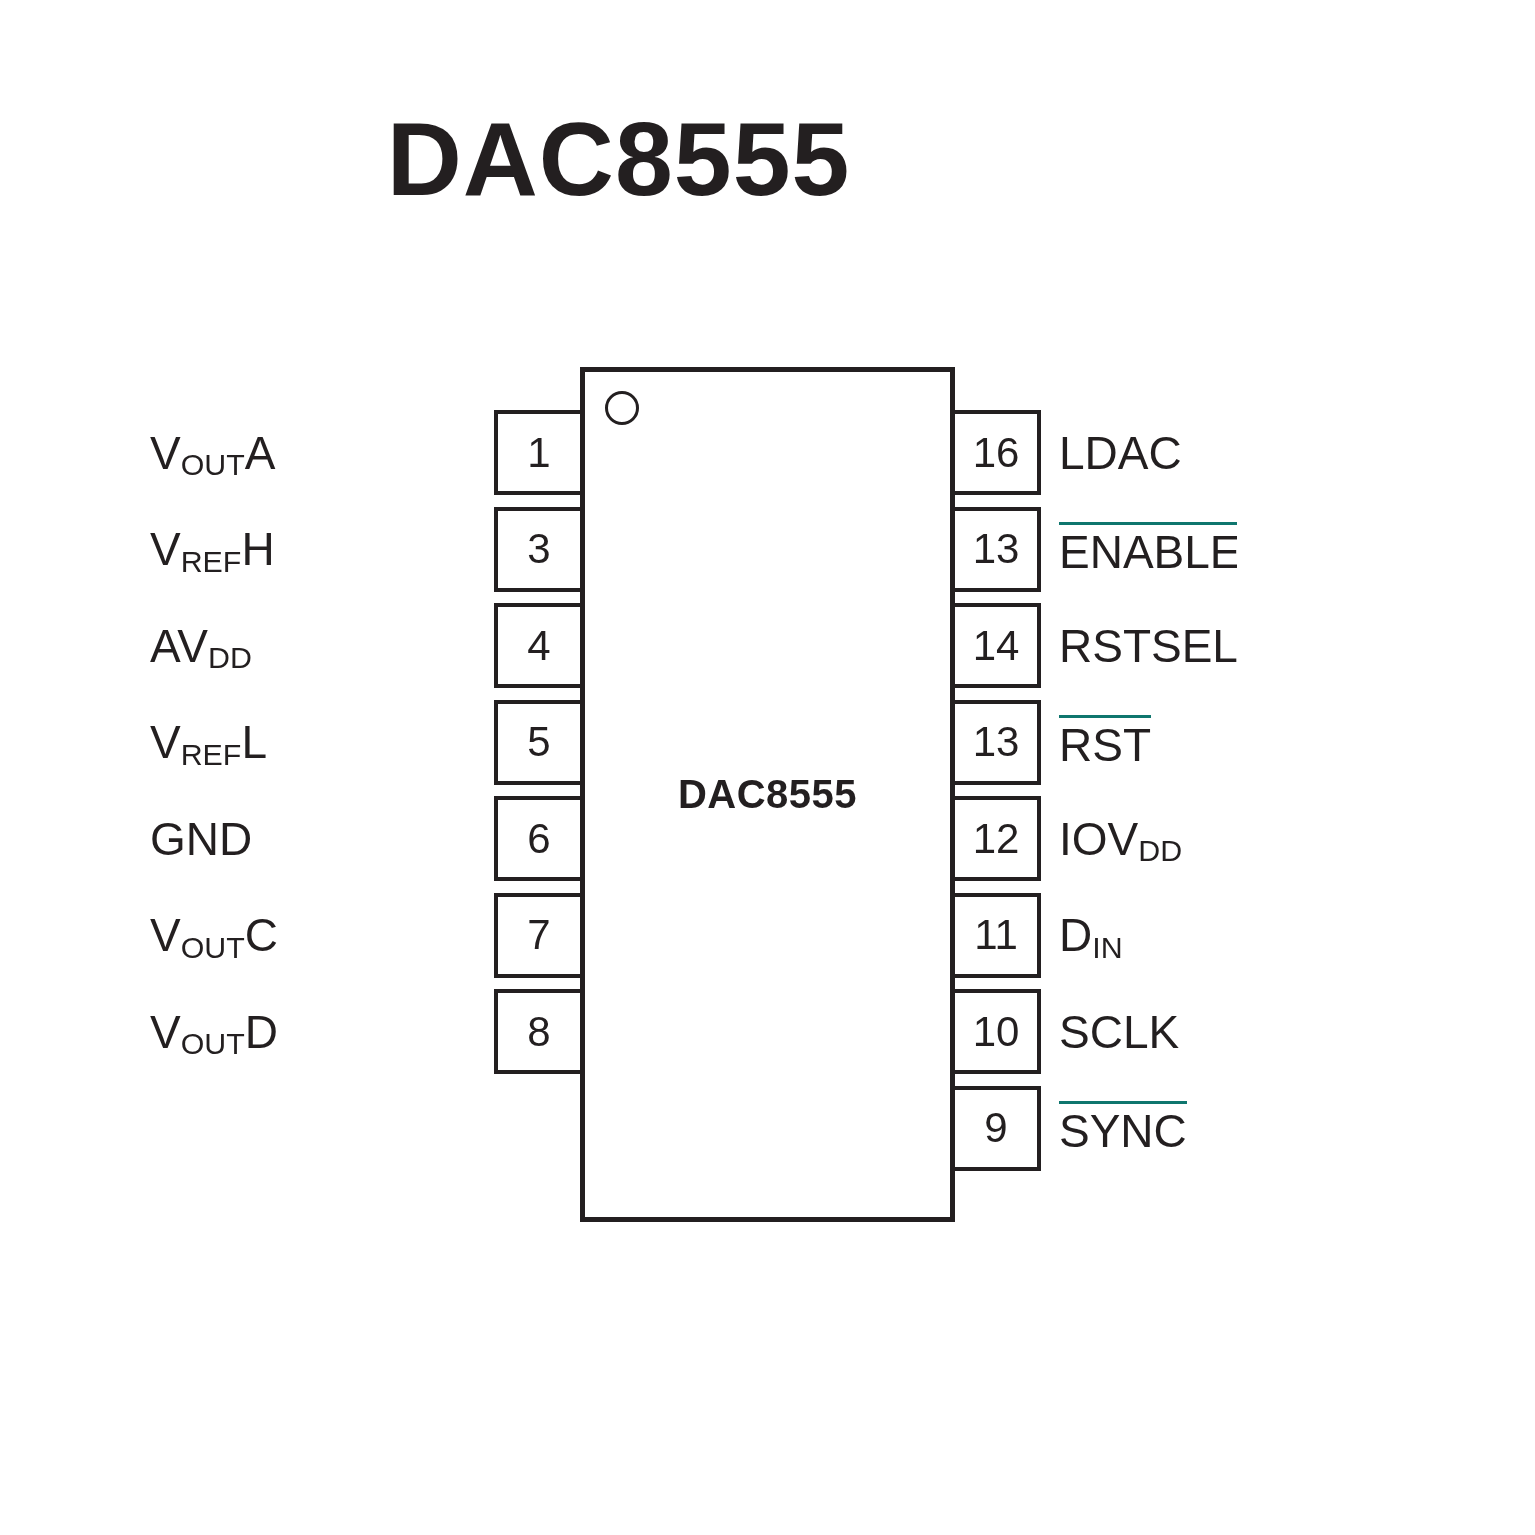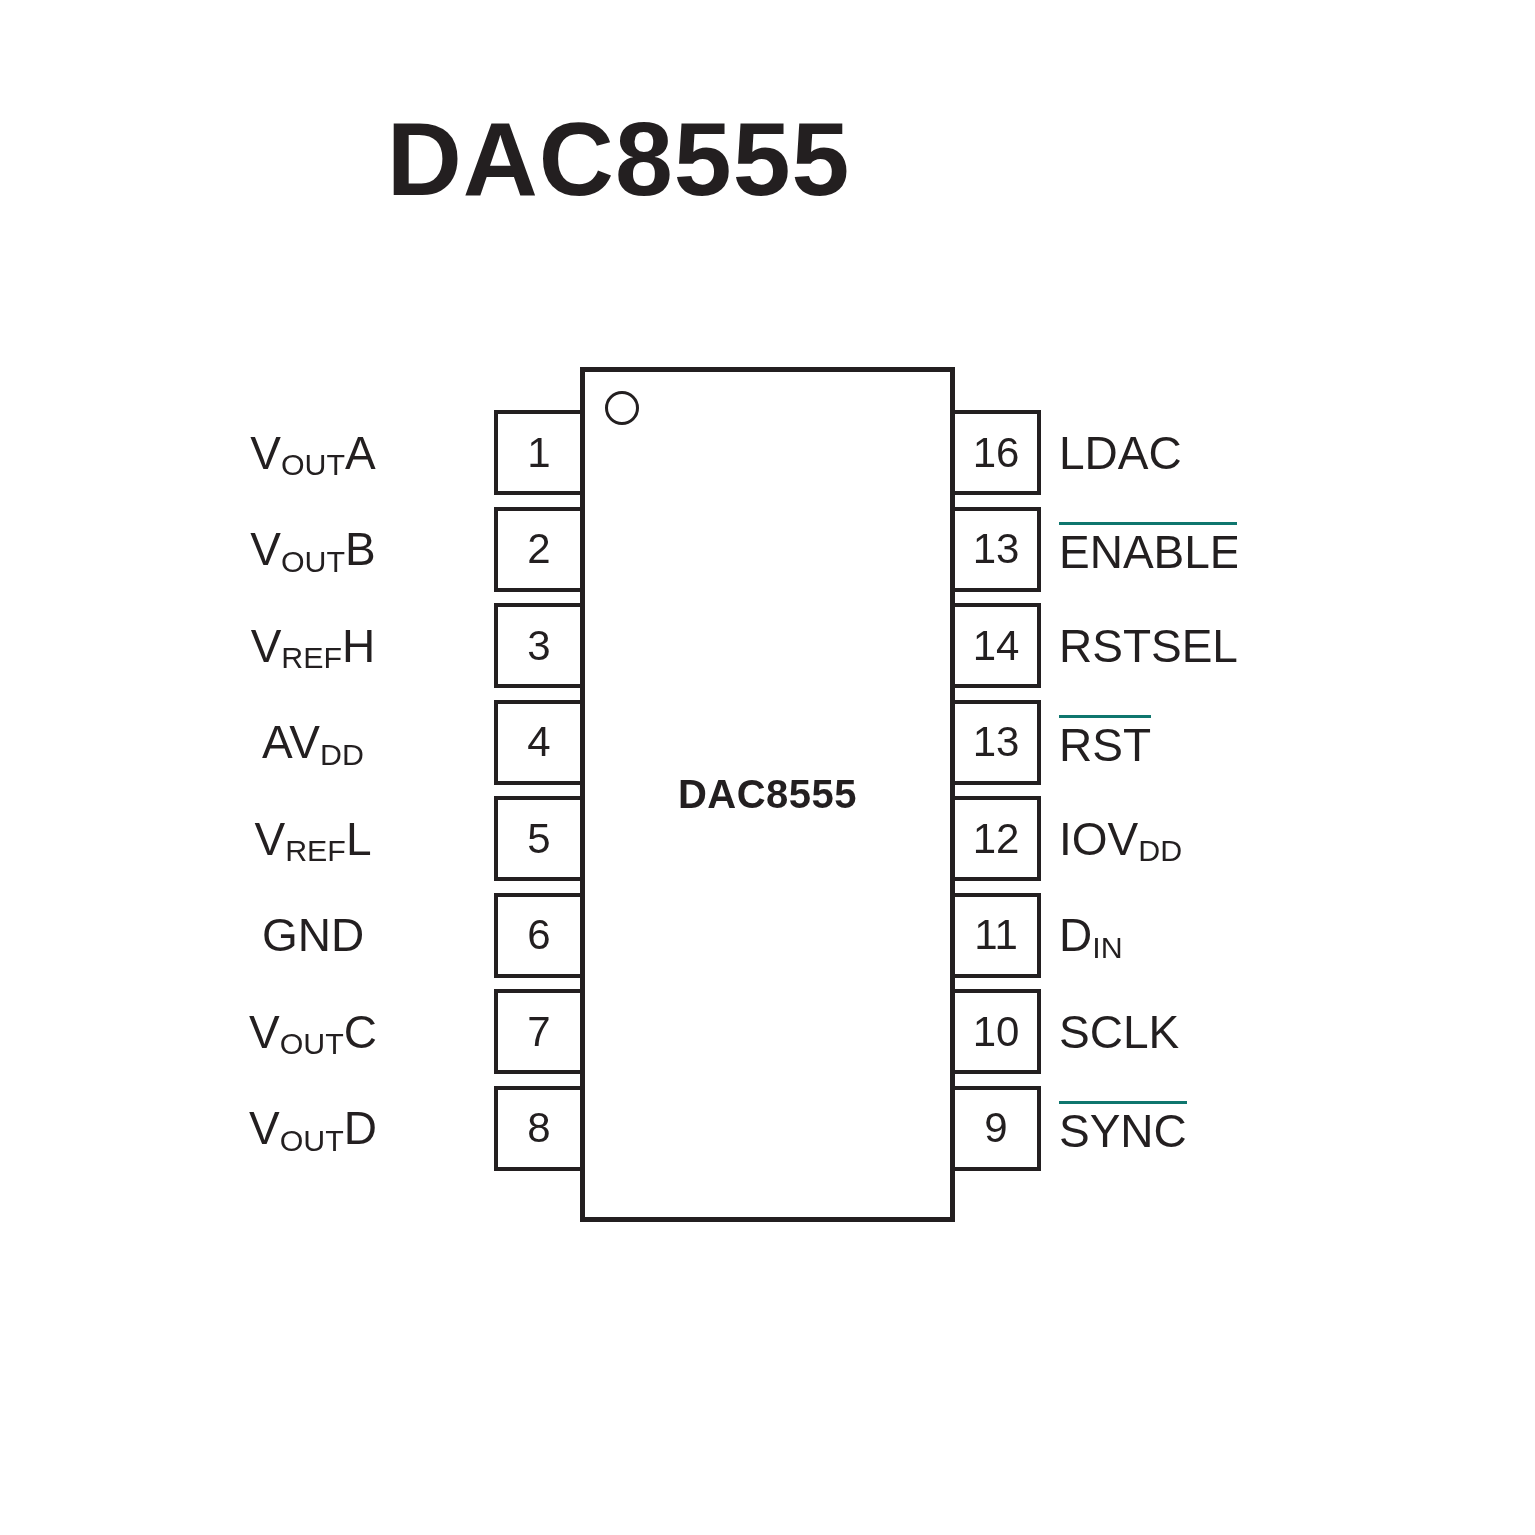--- a/index.html
+++ b/index.html
@@ -41,21 +41,21 @@
     width: 86px; height: 85px; flex: 0 0 86px;
     border: 4px solid #231f20; background: #fff;
     display: flex; align-items: center; justify-content: center;
   }
   .pins.left  .pin-box { border-right: none; }
   .pins.right .pin-box { border-left: none; text-align: right; }
 
   .pin-num { font-size: 42px; }
 
   .pin-label { font-size: 46px; white-space: nowrap; line-height: 1; }
-  .pins.left  .pin-label { width: 326px; text-align: center; }
+  .pins.left  .pin-label { width: 326px; text-align: left; }
   .pins.right .pin-label { text-align: center; }
 
   .sub { font-size: 0.66em; position: relative; top: 0.22em; letter-spacing: 0; }
 
   .ovl {
     display: inline-block;
     border-top: 3px solid #0f766e;
     padding-top: 3px;
     line-height: 1.05;
   }
@@ -74,26 +74,20 @@
 
   <div class="pins left">
 
     <div class="pin-row">
       <div class="pin-label"><span class=""><span>V</span><span class="sub">OUT</span><span>A</span></span></div>
       <div class="pin-box">
           <span class="pin-num">1</span>
         </div>
     </div>
 
-    <div class="pin-row">
-      <div class="pin-label"><span class=""><span>V</span><span class="sub">OUT</span><span>B</span></span></div>
-      <div class="pin-box">
-          <span class="pin-num">2</span>
-        </div>
-    </div>
 
     <div class="pin-row">
       <div class="pin-label"><span class=""><span>V</span><span class="sub">REF</span><span>H</span></span></div>
       <div class="pin-box">
           <span class="pin-num">3</span>
         </div>
     </div>
 
     <div class="pin-row">
       <div class="pin-label"><span class=""><span>AV</span><span class="sub">DD</span><span></span></span></div>

